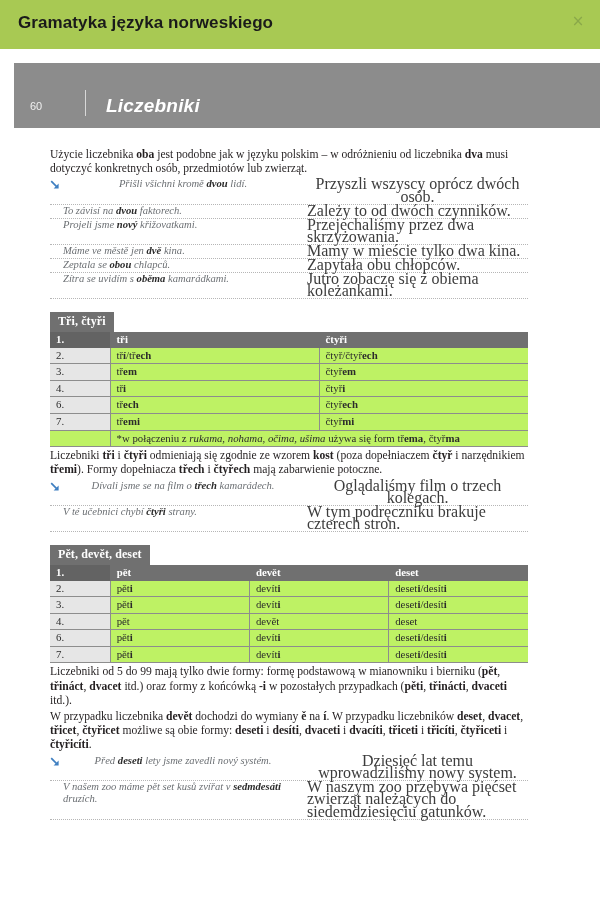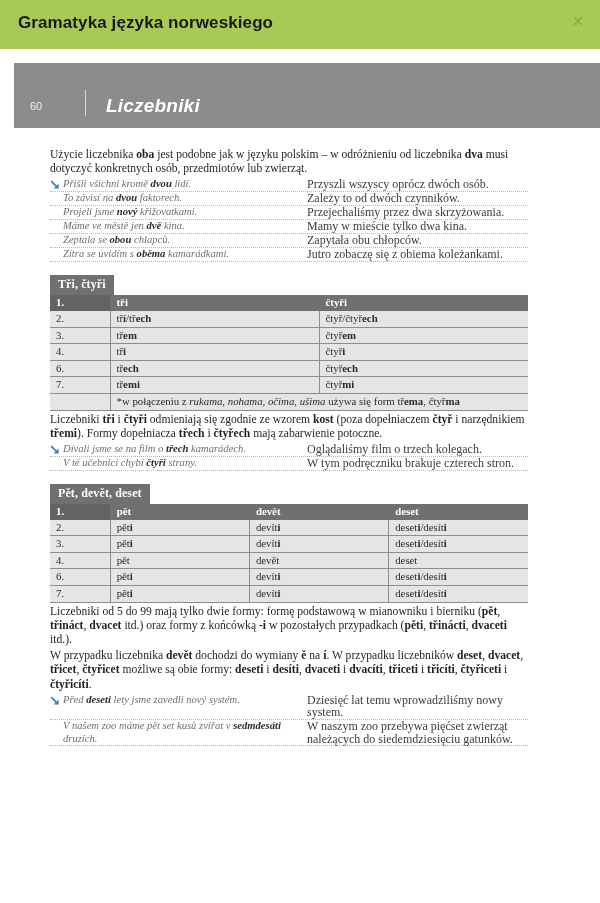--- a/index.html
+++ b/index.html
@@ -71,39 +71,39 @@
   p.body b{font-weight:bold;}
 
   
   .examples{margin:2px 0 4px 0;}
   .ex-row{
     display:flex;
     border-bottom:1px dotted #b6b6b6;
     min-height:13px;
     padding:0;
   }
-  .ex-row:first-child{border-top:0;}
+  .ex-row:first-child{border-top:0;text-align:center;}
   .ex-arrow{
     width:13px;flex:0 0 13px;
     position:relative;
     padding-top:2px;
   }
   .ex-arrow svg{display:block;}
   .ex-cz{
     flex:0 0 240px;width:240px;
     font-style:italic;
     font-size:10.6px;
     line-height:12.6px;
     color:#6b6f73;
     padding-right:4px;
   }
   .ex-cz b{font-weight:bold;color:#2b2b2b;font-style:italic;}
   .ex-pl{
     flex:1 1 auto;
-    font-size:12px;
+    font-size:16px;
     line-height:12.6px;
     color:#3c3c3c;
   }
 
   
   .badge{
     display:inline-block;
     background:#707070;
     color:#ffffff;
     font-size:12px;
@@ -132,21 +132,21 @@
     background:#707070;
     color:#ffffff;
     font-weight:bold;
     border-right:1px solid #707070;
   }
   table.decl thead th.numcol{background:#636363;}
   table.decl tbody td{
     border-bottom:1px solid #8d8d8d;
     border-right:1px solid #8d8d8d;
     color:#2b2b2b;
-    background:#e5e5e5;
+    background:#bef264;
   }
   table.decl tbody td.numcol{
     background:#e6e6e6;
     color:#2b2b2b;
     font-weight:normal;
     border-right:1px solid #8d8d8d;
   }
   table.decl tbody td:last-child{border-right:0;}
   table.decl thead th:last-child{border-right:0;}
   table.decl tbody td b{font-weight:bold;}

